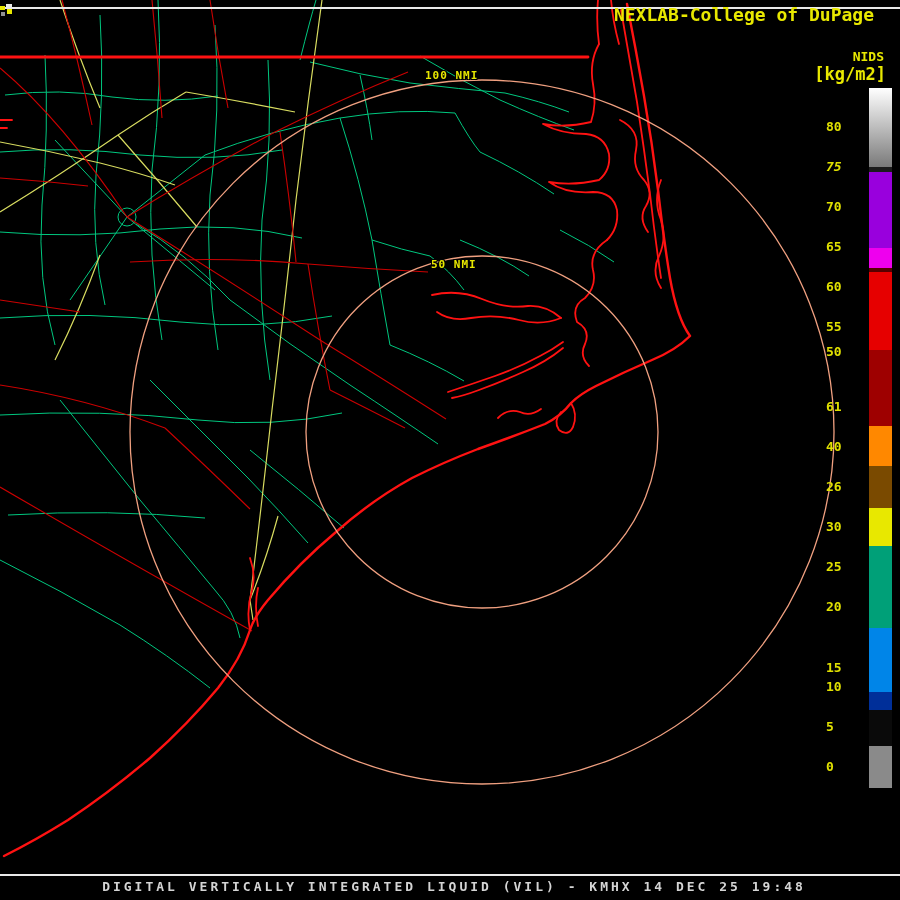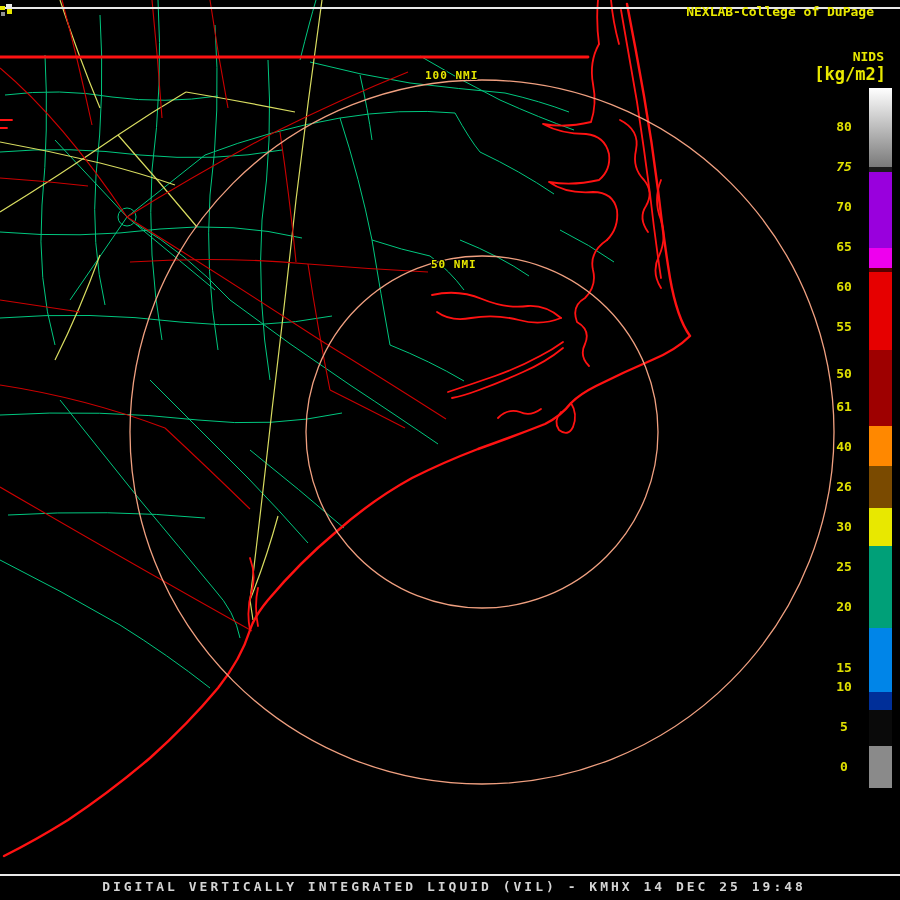--- a/index.html
+++ b/index.html
@@ -1,28 +1,28 @@
 <!DOCTYPE html>
 <html><head>
 <meta charset="utf-8">
 <style>
   html,body{margin:0;padding:0;background:#000;}
   #root{position:relative;width:900px;height:900px;background:#000;overflow:hidden;
         font-family:"DejaVu Sans Mono","Liberation Mono",monospace;}
   .hline{position:absolute;left:0;width:900px;height:2px;background:#e8e8e8;}
   #frame-top{top:7px;}
   #frame-bottom{top:874px;}
-  #title{position:absolute;top:4px;right:26px;color:#e8e800;font-size:13px;font-weight:bold;white-space:nowrap;}
+  #title{position:absolute;top:4px;right:26px;color:#e8e800;font-size:18px;font-weight:bold;white-space:nowrap;}
   #logo{position:absolute;top:4px;right:4px;width:14px;height:14px;}
   #cb-title{position:absolute;top:49px;right:16px;color:#e8e800;font-size:13px;font-weight:bold;}
   #cb-units{position:absolute;top:64px;right:14px;color:#e8e800;font-size:17px;font-weight:bold;}
   #cb-bar{position:absolute;top:88px;left:869px;width:23px;height:700px;}
   #cb-bar div{width:100%;}
   #cb-ticks{position:absolute;top:0;left:826px;width:36px;height:900px;}
-  .cb-tick{position:absolute;width:36px;text-align:center;color:#e0e000;font-size:13px;font-weight:bold;line-height:16px;}
+  .cb-tick{position:absolute;width:36px;text-align:left;color:#e0e000;font-size:13px;font-weight:bold;line-height:16px;}
   .ring-label{position:absolute;color:#e8e800;font-size:11px;font-weight:bold;letter-spacing:1px;
               text-shadow:1px 1px 0 #000,-1px -1px 0 #000,1px -1px 0 #000,-1px 1px 0 #000;}
   #ring-label-outer{left:425px;top:69px;}
   #ring-label-inner{left:431px;top:258px;}
   #caption{position:absolute;top:879px;left:4px;width:900px;text-align:center;color:#d4d4d4;
            font-size:13px;font-weight:bold;letter-spacing:3px;white-space:nowrap;}
   svg{position:absolute;top:0;left:0;}
 </style>
 </head>
 <body>
@@ -158,21 +158,21 @@
       <div style="height: 36px; background: rgb(10, 10, 10);"></div>
       <div style="height: 42px; background: rgb(138, 138, 138);"></div>
     </div>
   <div id="cb-ticks">
       <div class="cb-tick" style="top: 119px;">80</div>
       <div class="cb-tick" style="top: 159px; font-style: italic;">75</div>
       <div class="cb-tick" style="top: 199px;">70</div>
       <div class="cb-tick" style="top: 239px;">65</div>
       <div class="cb-tick" style="top: 279px;">60</div>
       <div class="cb-tick" style="top: 319px;">55</div>
-      <div class="cb-tick" style="top: 366px;">50</div>
+      <div class="cb-tick" style="top: 344px;">50</div>
       <div class="cb-tick" style="top: 399px;">61</div>
       <div class="cb-tick" style="top: 439px;">40</div>
       <div class="cb-tick" style="top: 479px;">26</div>
       <div class="cb-tick" style="top: 519px;">30</div>
       <div class="cb-tick" style="top: 559px;">25</div>
       <div class="cb-tick" style="top: 599px;">20</div>
       <div class="cb-tick" style="top: 660px;">15</div>
       <div class="cb-tick" style="top: 679px;">10</div>
       <div class="cb-tick" style="top: 719px;">5</div>
       <div class="cb-tick" style="top: 759px;">0</div>

